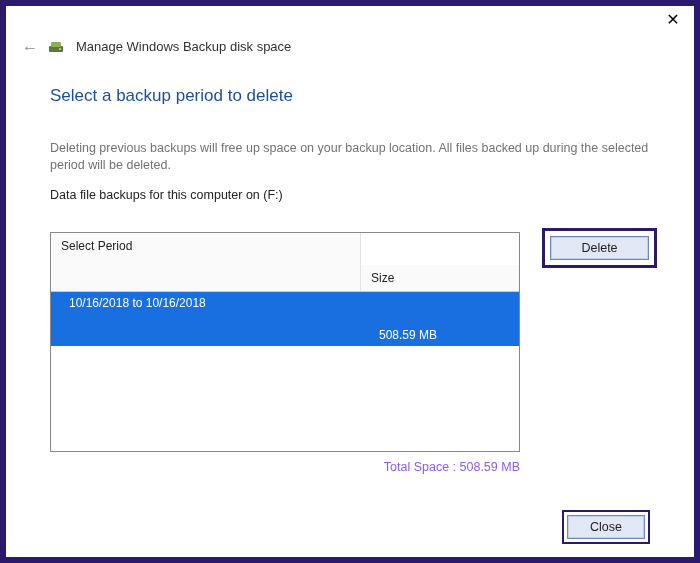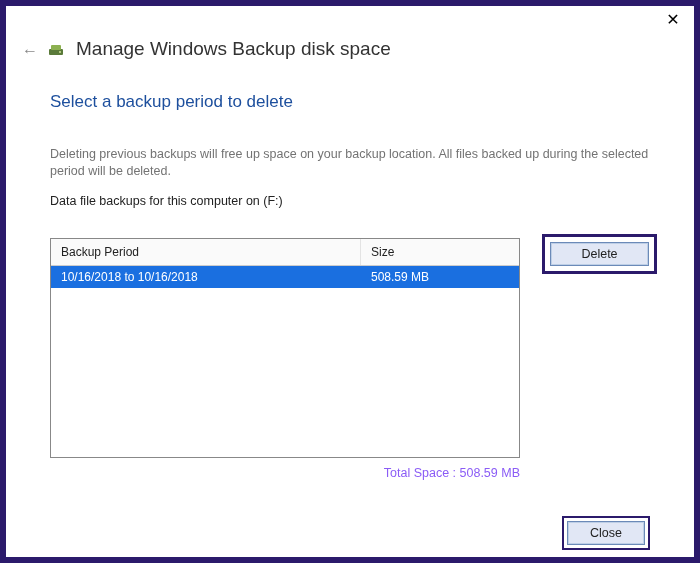--- a/index.html
+++ b/index.html
@@ -38,21 +38,21 @@
       font-size: 16px;
       line-height: 1;
       width: 14px;
       text-align: center;
     }
     .bc-icon {
       width: 16px;
       height: 16px;
     }
     .breadcrumb-text {
-      font-size: 19px;
+      font-size: 13px;
       color: #333;
     }
     .content {
       padding: 28px 44px 0 44px;
     }
     .page-title {
       color: #1d4f9d;
       font-size: 17px;
       font-weight: 400;
       margin-bottom: 34px;
@@ -92,24 +92,24 @@
       background: #fafafa;
     }
     .lv-head .col:last-child { border-right: none; }
     .lv-body { height: calc(100% - 29px); overflow: hidden; }
     .lv-row {
       display: flex;
       color: #fff;
       background: #1a6fe0;
     }
     .lv-row .col {
-      padding: 4px 8px 4px 10px;
+      padding: 4px 8px 4px 18px;
     }
     .col-period { width: 310px; }
-    .col-size { flex: 1; }
+    .col-size { flex: 1; margin-top: 32px; }
     .delete-wrap {
       border: 3px solid #2b1a6b;
       padding: 5px;
       margin-top: -4px;
     }
     .btn {
       background: #e1e7f5;
       border: 1px solid #6b8ab8;
       padding: 4px 0;
       width: 99px;
@@ -158,21 +158,21 @@
 
 <div class="content">
   <h1 class="page-title">Select a backup period to delete</h1>
   <p class="desc">Deleting previous backups will free up space on your backup location. All files backed up during the selected period will be deleted.</p>
   <p class="sub">Data file backups for this computer on (F:)</p>
 
   <div class="main-row">
     <div>
       <div class="listview">
         <div class="lv-head">
-          <div class="col col-period">Backup Period</div>
+          <div class="col col-period">Select Period</div>
           <div class="col col-size">Size</div>
         </div>
         <div class="lv-body">
           <div class="lv-row">
             <div class="col col-period">10/16/2018 to 10/16/2018</div>
             <div class="col col-size">508.59 MB</div>
           </div>
         </div>
       </div>
       <div class="total">

